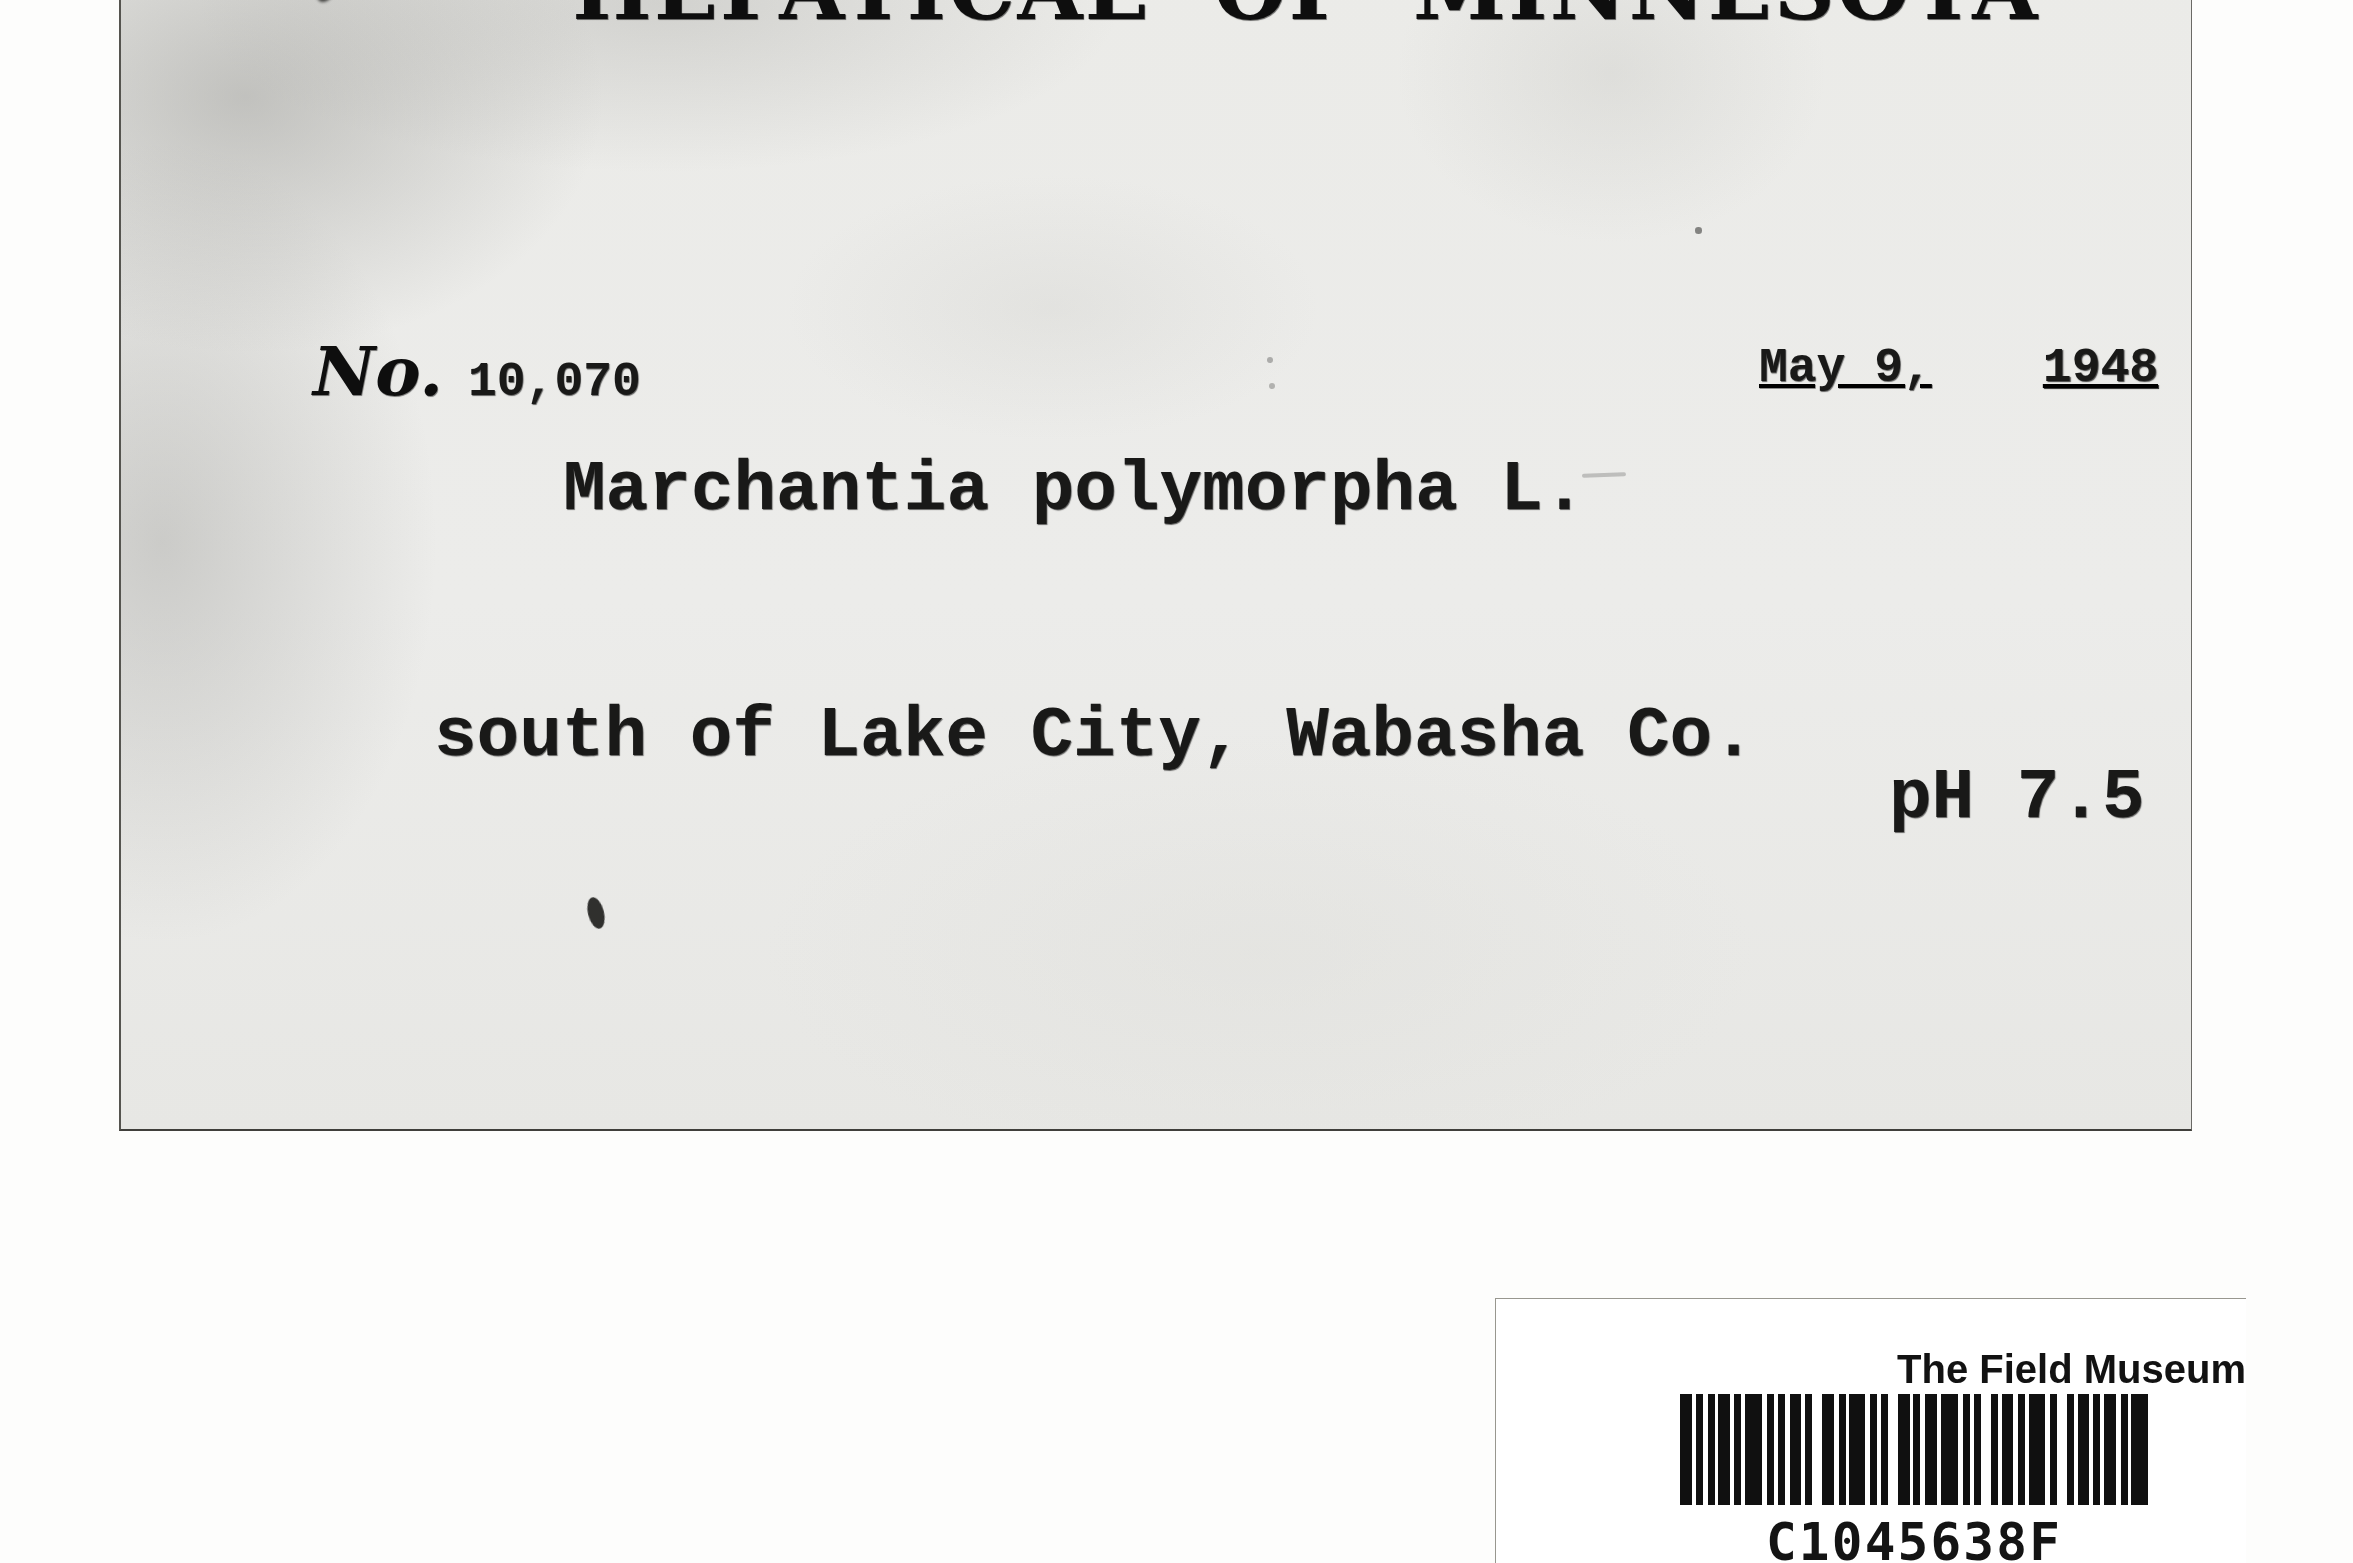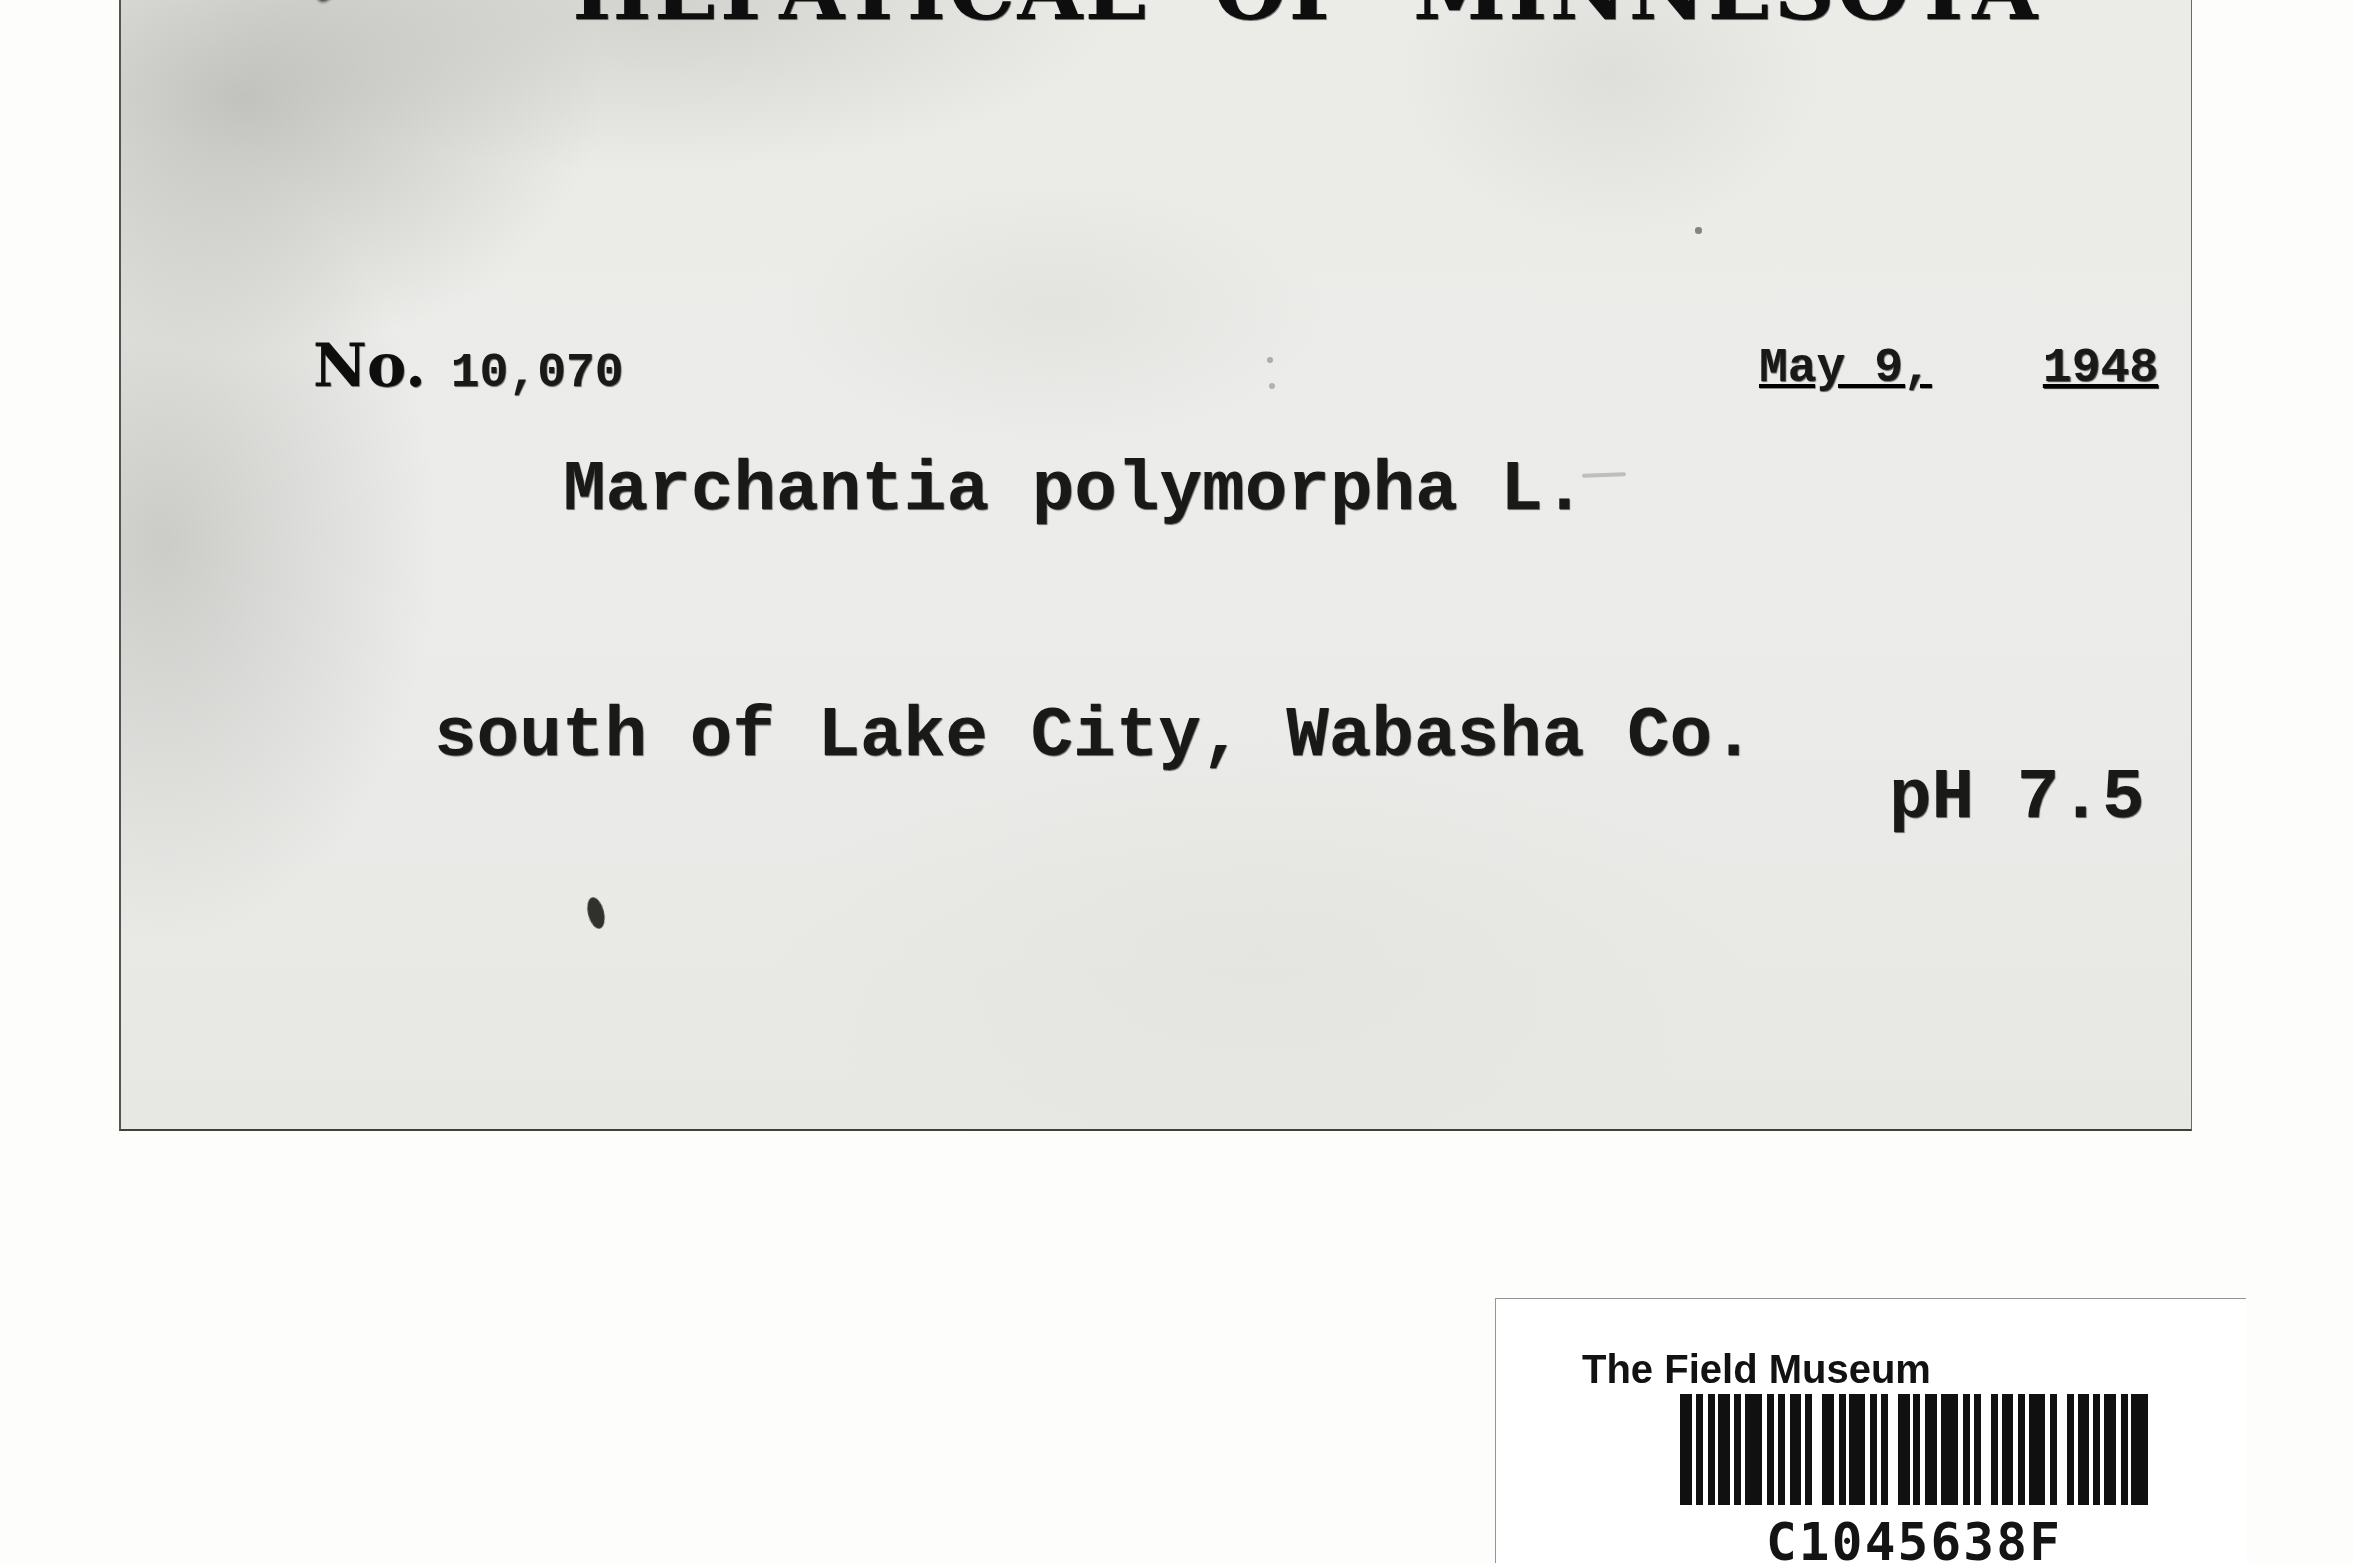--- a/index.html
+++ b/index.html
@@ -45,22 +45,23 @@
     text-align:center;padding-left:59px;box-sizing:border-box;
     text-shadow:0.7px 0.7px 0.7px rgba(10,10,10,.55);
   }
   .subtitle{
     left:119px;width:2073px;top:143px;
     font-size:72px;letter-spacing:-1.5px;word-spacing:4.4px;
     text-align:center;padding-left:77px;box-sizing:border-box;
     text-shadow:0.7px 0.7px 0.7px rgba(10,10,10,.5);
   }
   .no-label{
-    font-size:59px;
+    font-size:68px;
     text-shadow:0.7px 0.7px 0.7px rgba(10,10,10,.5);
+    font-style:italic;
   }
   .occurring{
     left:173px;top:880px;
     font-size:76px;letter-spacing:-0.7px;
     text-shadow:0.7px 0.7px 0.7px rgba(10,10,10,.55);
   }
 
   
   .typed{
     position:absolute;
@@ -108,21 +109,21 @@
     position:absolute;
     left:1495px;top:1298px;
     width:751px;height:271px;
     box-sizing:border-box;
     background:#ffffff;
     border-top:1.5px solid #98978f;
     border-left:1.5px solid #98978f;
   }
   .museum{
     position:absolute;left:0;right:0;top:48px;
-    text-align:left;padding-left:86px;box-sizing:border-box;
+    text-align:right;padding-left:86px;box-sizing:border-box;
     font-family:"Liberation Sans", sans-serif;
     font-weight:700;font-size:40px;color:#121212;
     white-space:nowrap;
   }
   .barcode{
     position:absolute;left:184px;top:95px;
     width:468px;height:111px;
     display:flex;align-items:stretch;
   }
   .barcode .bar{ background:#101010;height:100%; }

